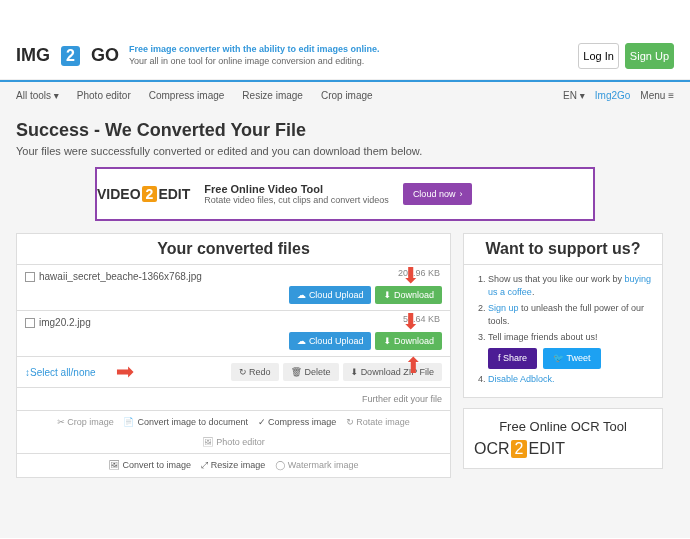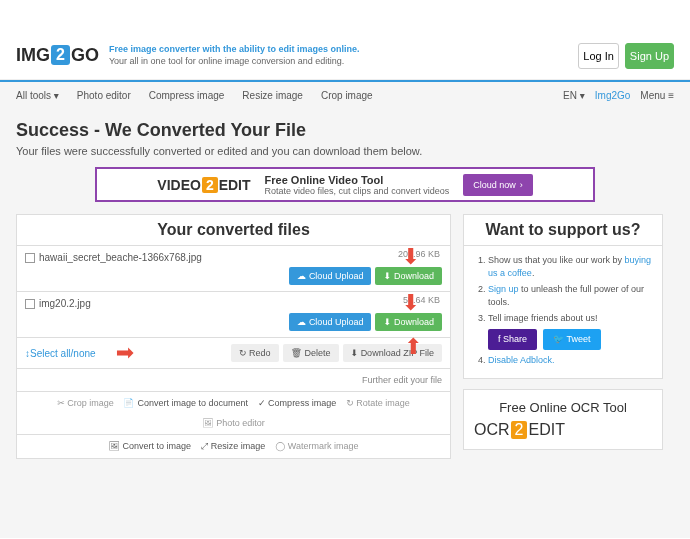--- a/index.html
+++ b/index.html
@@ -1,31 +1,31 @@
 <!DOCTYPE html>
 <html><head>
 <meta charset="utf-8">
 <style>
 *{margin:0;padding:0;box-sizing:border-box;font-family:Arial,Helvetica,sans-serif}
 body{background:#fff;width:690px;height:539px;overflow:hidden;font-size:11px}
 .topbar{height:48px;display:flex;align-items:center;padding:0 16px;background:#fff;border-bottom:1px solid #eee;margin-top:32px}
-.logo{display:flex;align-items:flex-start;gap:1px;font-weight:bold;font-size:18px;color:#2a2a2a}
+.logo{display:flex;align-items:center;gap:11px;font-weight:bold;font-size:18px;color:#2a2a2a}
 .logo .box{background:#3498db;color:#fff;padding:1px 5px;border-radius:3px;font-size:16px}
 .tagline{font-size:9px;color:#666;margin-left:10px;line-height:1.3}
 .tagline .t1{color:#3498db;font-weight:bold}
 .topbtns{margin-left:auto;display:flex;gap:6px}
 .btn{padding:6px 4px;border:1px solid #ccc;border-radius:3px;background:#fff;font-size:11px;cursor:pointer}
 .btn.signup{background:#5cb85c;color:#fff;border-color:#5cb85c}
 .navbar{height:28px;background:#f5f5f5;border-top:2px solid #3498db;display:flex;align-items:center;padding:0 16px;font-size:10px;color:#555}
 .navbar .nitem{margin-right:18px;cursor:pointer}
 .navbar .right{margin-left:auto;display:flex;align-items:center;gap:10px}
 .main{padding:12px 16px;background:#f5f5f5;min-height:430px}
 h1{font-size:18px;color:#333;margin-bottom:4px}
 .sub{font-size:11px;color:#555;margin-bottom:10px}
-.adbox{border:2px solid #8e44ad;background:#fff;height:35px;display:flex;align-items:center;justify-content:center;margin:0 auto 12px;width:500px;gap:14px}
+.adbox{border:2px solid #8e44ad;background:#fff;height:54px;display:flex;align-items:center;margin:0 auto 12px;width:500px;gap:14px}
 .adlogo{font-weight:bold;font-size:14px;color:#333;display:flex;align-items:center;gap:1px}
 .adlogo .box2{background:#f39c12;color:#fff;padding:0 4px;border-radius:2px}
 .adtxt{font-size:9px;color:#666}
 .adtxt .b{font-weight:bold;color:#333;font-size:11px}
 .adbtn{background:#8e44ad;color:#fff;padding:6px 10px;font-size:9px;border-radius:2px;display:flex;align-items:center;gap:4px}
 .cols{display:flex;gap:12px}
 .left{flex:1;max-width:435px}
 .rightp{width:200px}
 .panelhdr{background:#fff;border:1px solid #ddd;text-align:center;padding:6px;font-weight:bold;font-size:16px;color:#333}
 .filerow{background:#fff;border:1px solid #ddd;border-top:none;padding:6px 8px}

